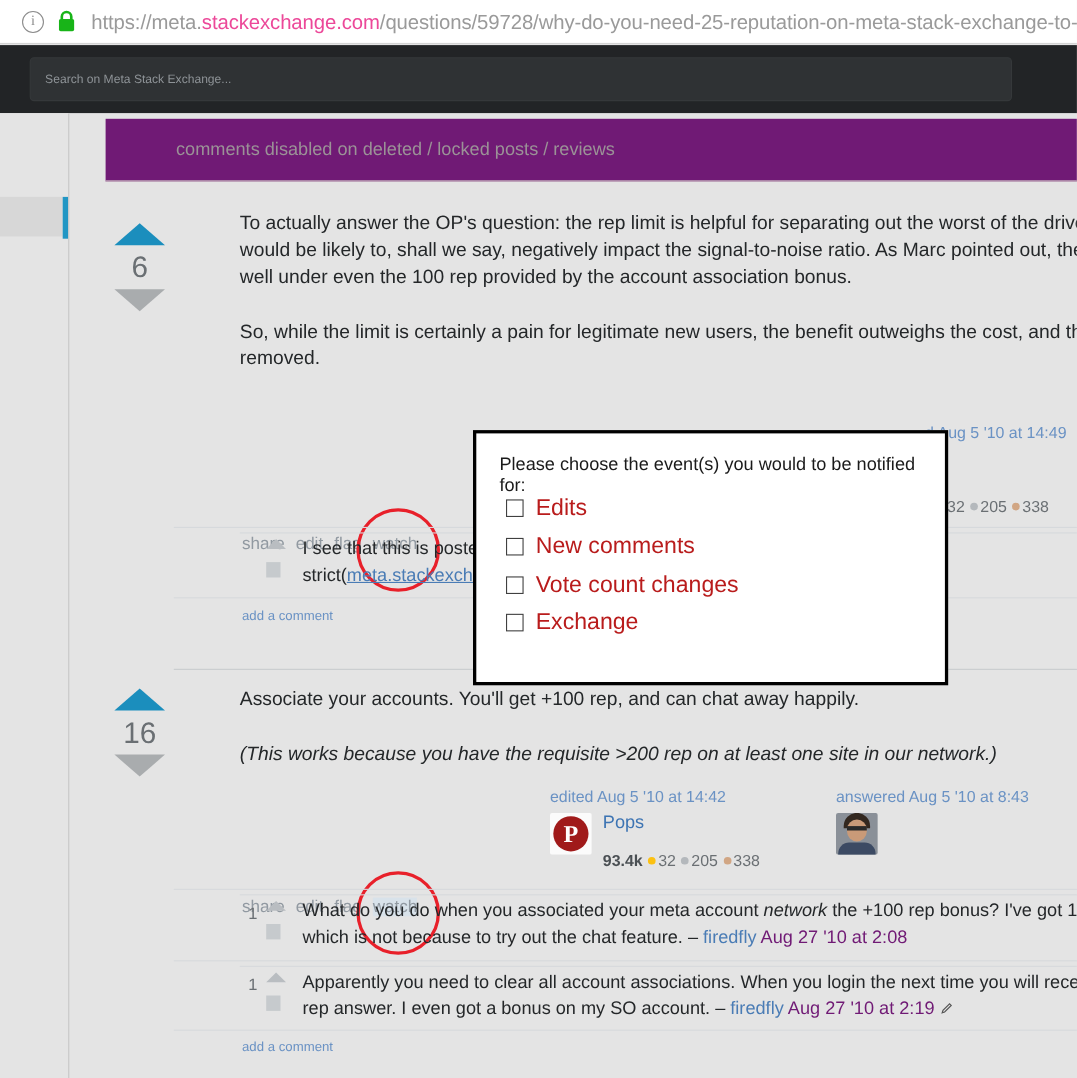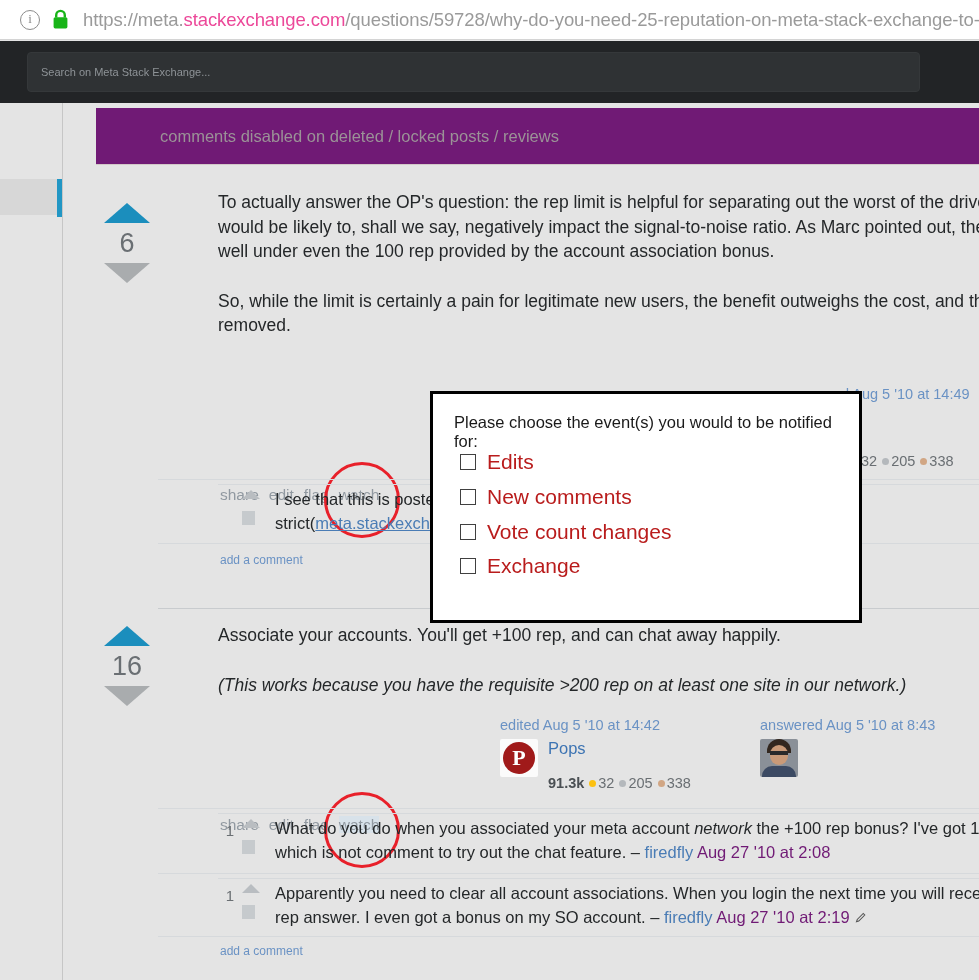--- a/index.html
+++ b/index.html
@@ -263,21 +263,21 @@
         <div class="uc-time">edited Aug 5 '10 at 14:42</div>
         <div class="uc-body">
           <div class="uc-avatar">
             <div class="av-pops">
                 <div class="seal">P</div>
               </div>
           </div>
           <div class="uc-meta">
             <div class="uc-name">Pops</div>
             <div class="uc-rep">
-              <b>91.3k</b><span class="dot gold"></span><span>32</span><span class="dot silver"></span><span>205</span><span class="dot bronze"></span><span>338</span>
+              <b>93.4k</b><span class="dot gold"></span><span>32</span><span class="dot silver"></span><span>205</span><span class="dot bronze"></span><span>338</span>
             </div>
           </div>
         </div>
       </div>
 
       <div class="usercard" style="left:697px; top:614px;">
         <div class="uc-time">answered Aug 5 '10 at 8:43</div>
         <div class="uc-body">
           <div class="uc-avatar">
             <div class="av-marc">
@@ -293,21 +293,21 @@
       <div class="hr" style="top:705px;"></div>
       <div class="comment" style="top:710px;">
         <div class="sep"></div>
         <div class="c-score">1</div>
         <div class="c-upflag">
           <div class="c-up"></div>
           <div class="c-flag"></div>
         </div>
         <div class="c-text">
           <span>What do you do when you associated your meta account </span><i>network</i><span> the +100 rep bonus? I've got 1 rep on meta</span><br>
-          <span>which is not comment to try out the chat feature. – </span><a class="user" href="#">firedfly</a> <span class="date">Aug 27 '10 at 2:08</span>
+          <span>which is not because to try out the chat feature. – </span><a class="user" href="#">firedfly</a> <span class="date">Aug 27 '10 at 2:08</span>
         </div>
       </div>
 
       <div class="hr" style="top:770px;"></div>
       <div class="comment" style="top:775px;">
         <div class="sep"></div>
         <div class="c-score">1</div>
         <div class="c-upflag">
           <div class="c-up"></div>
           <div class="c-flag"></div>

